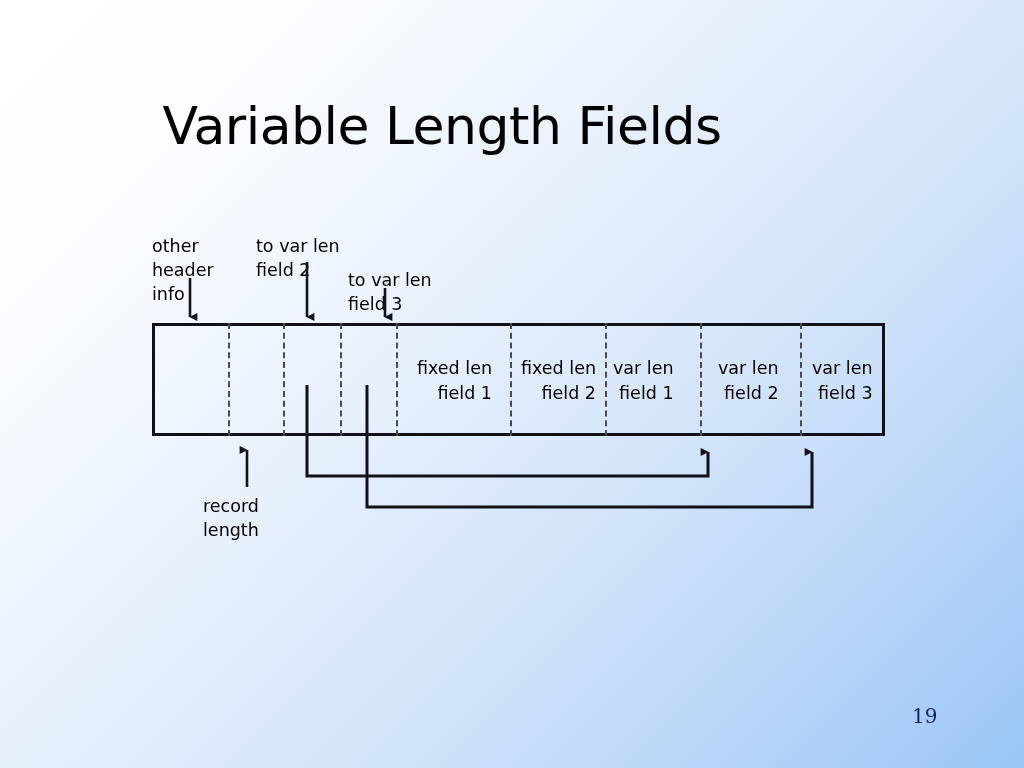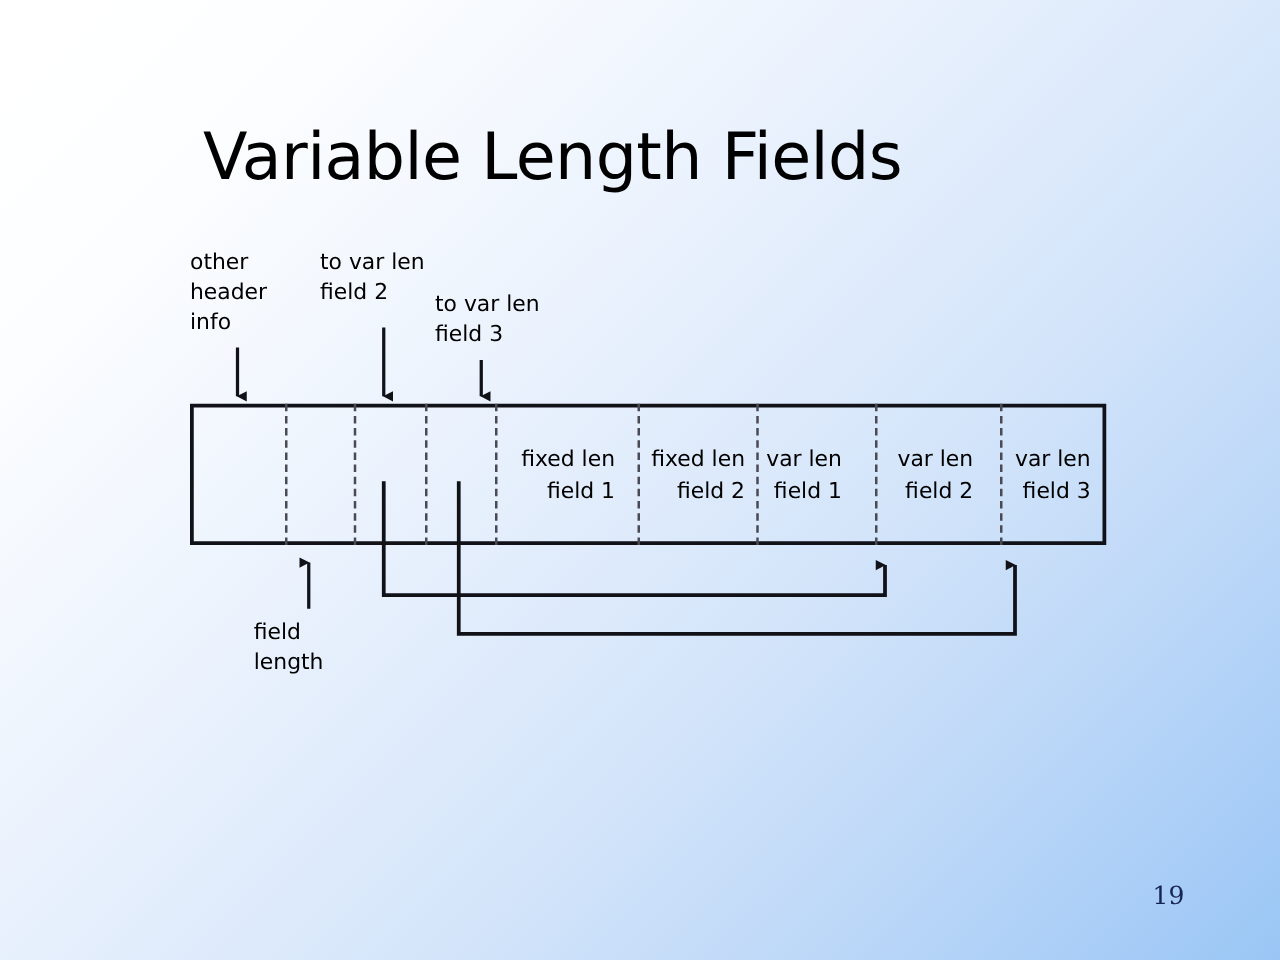--- a/index.html
+++ b/index.html
@@ -45,20 +45,21 @@
     white-space: nowrap;
   }
 
   
   .callout {
     position: absolute;
     font-size: 17.5px;
     line-height: 1.38;
     color: #000000;
     white-space: pre-line;
+    margin-top: 36px;
   }
   #callout-header-info  { left: 152px; top: 198px; }
   #callout-var-len-2    { left: 256px; top: 198px; }
   #callout-var-len-3    { left: 348px; top: 232px; }
 
   
   #record-length-label {
     position: absolute;
     left: 203px;
     top: 494px;
@@ -107,21 +108,20 @@
   }
 
   
   #slide-number {
     position: absolute;
     left: 912px;
     top: 704px;
     font-family: "DejaVu Serif", "Liberation Serif", serif;
     font-size: 20px;
     color: #152455;
-    margin-left: 10px;
   }
 </style>
 </head>
 <body>
 
 <div id="slide">
 
   <div id="slide-title">Variable Length Fields</div>
 
   <div class="callout" id="callout-header-info">other
@@ -153,21 +153,21 @@
 
   <div class="cell-label" style="left:613px; top:356px;">var len
 field 1</div>
 
   <div class="cell-label" style="left:718px; top:356px;">var len
 field 2</div>
 
   <div class="cell-label" style="left:812px; top:356px;">var len
 field 3</div>
 
-  <div id="record-length-label">field
+  <div id="record-length-label">record
 length</div>
 
   <svg id="connectors" viewBox="0 0 1024 768">
     <defs>
       <marker id="head-down" markerWidth="9" markerHeight="9" refX="4.5" refY="8" orient="auto" markerUnits="userSpaceOnUse">
         <path d="M0.4,0.6 L4.5,8.6 L8.6,0.6 Z" fill="#111118"></path>
       </marker>
       <marker id="head-up" markerWidth="9" markerHeight="9" refX="4.5" refY="8" orient="auto" markerUnits="userSpaceOnUse">
         <path d="M0.4,0.6 L4.5,8.6 L8.6,0.6 Z" fill="#111118"></path>
       </marker>

